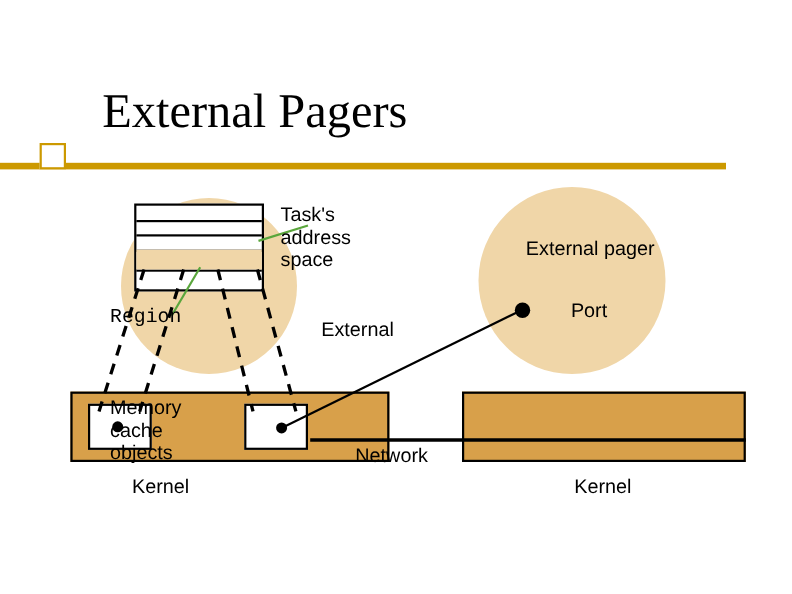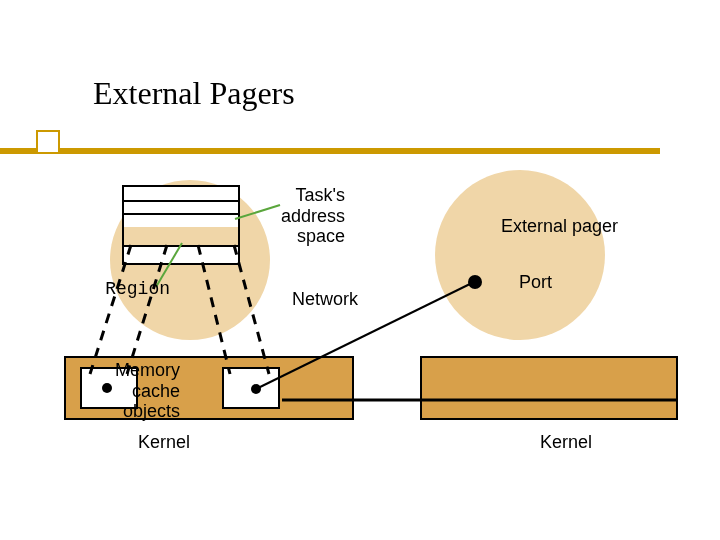--- a/index.html
+++ b/index.html
@@ -25,21 +25,21 @@
     top: 130px;
     width: 24px;
     height: 24px;
     border: 2px solid #c90;
     background: #fff;
   }
   .page-title {
     position: absolute;
     left: 93px;
     top: 75px;
-    font-size: 32px;
+    font-size: 44px;
     color: #000;
     font-weight: normal;
   }
   .canvas {
     position: absolute;
     left: 0;
     top: 0;
     width: 720px;
     height: 540px;
   }
@@ -135,21 +135,21 @@
     top: 0;
     width: 720px;
     height: 540px;
     pointer-events: none;
   }
   .label {
     position: absolute;
     font-family: Arial, Helvetica, sans-serif;
     font-size: 18px;
     color: #000;
-    text-align: right;
+    text-align: left;
     line-height: 1.15;
   }
   .label-tas    { left: 255px; top: 185px; width: 90px; }
   .label-ext    { left: 478px; top: 216px; width: 140px; }
   .label-port   { left: 492px; top: 272px; width: 60px; text-align: right; }
   .label-region { left: 100px; top: 279px; width: 70px; font-family: Liberation Mono, monospace; }
   .label-msg    { left: 292px; top: 289px; width: 100px; text-align: left; }
   .label-mem    { left: 100px; top: 360px; width: 80px; }
   .label-net    { left: 323px; top: 404px; width: 90px; }
   .label-kern-l { left: 120px; top: 432px; width: 70px; }
@@ -200,19 +200,20 @@
 
     <line x1="282" y1="400" x2="678" y2="400" stroke="#000" stroke-width="3"></line>
   </svg>
 
   <div class="label label-tas"><span style="white-space:pre-line">Task's
 address
 space</span></div>
   <div class="label label-ext">External pager</div>
   <div class="label label-port">Port</div>
   <div class="label label-region">Region</div>
-  <div class="label label-msg">Network</div>
+  <div class="label label-msg">External</div>
   <div class="label label-mem"><span style="white-space:pre-line">Memory
 cache
 objects</span></div>
+  <div class="label label-net">Network</div>
   <div class="label label-kern-l">Kernel</div>
   <div class="label label-kern-r">Kernel</div>
 </div>
 
 </body></html>

